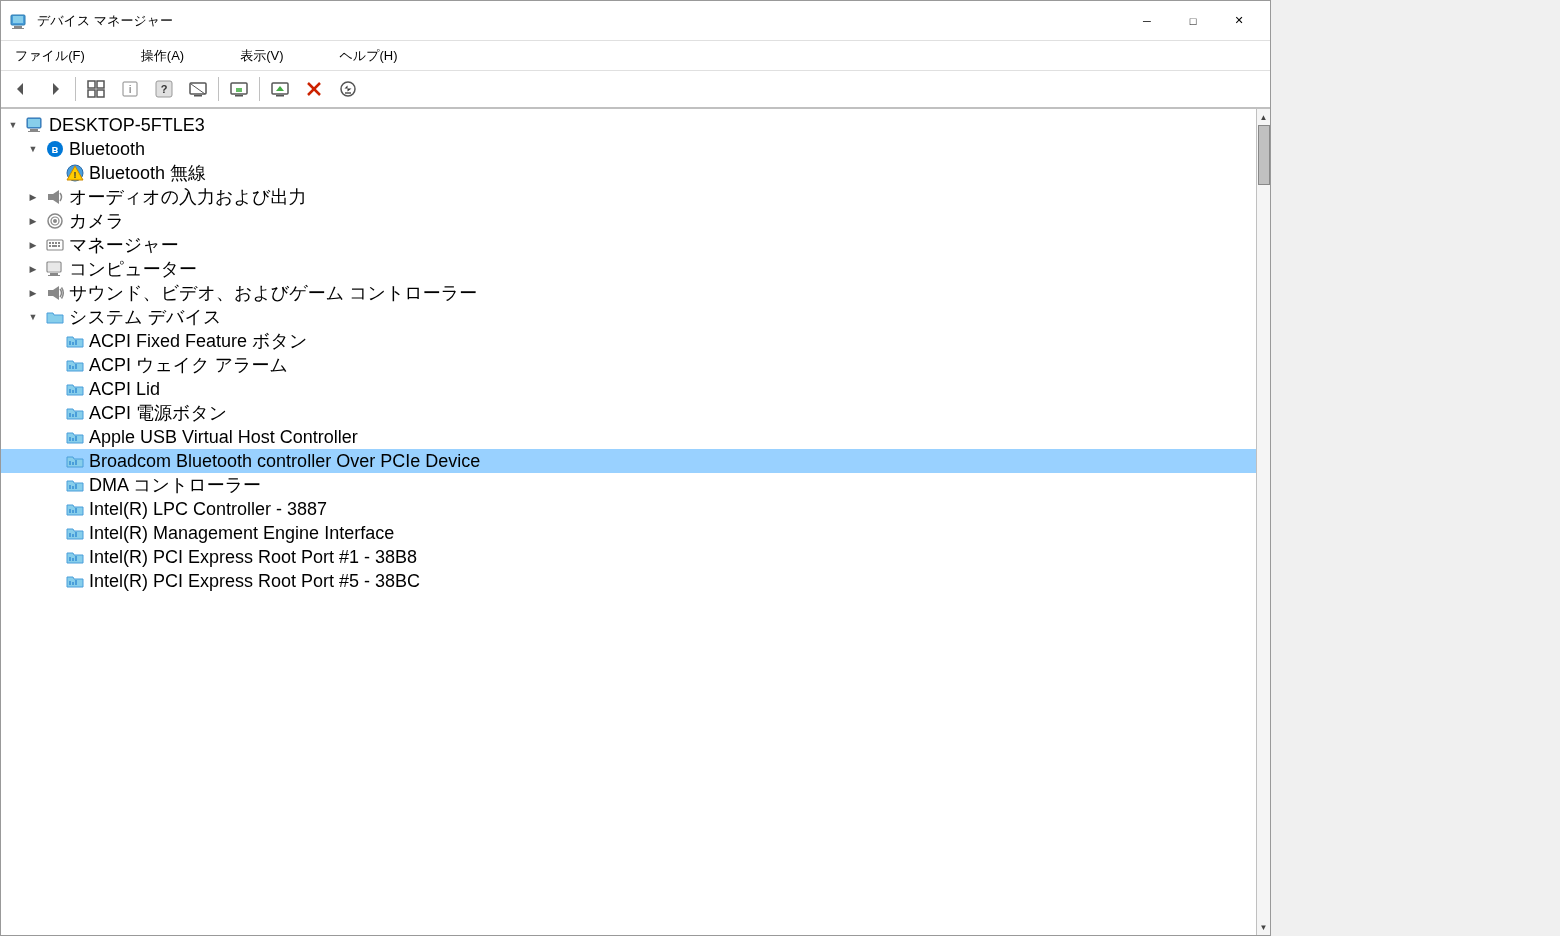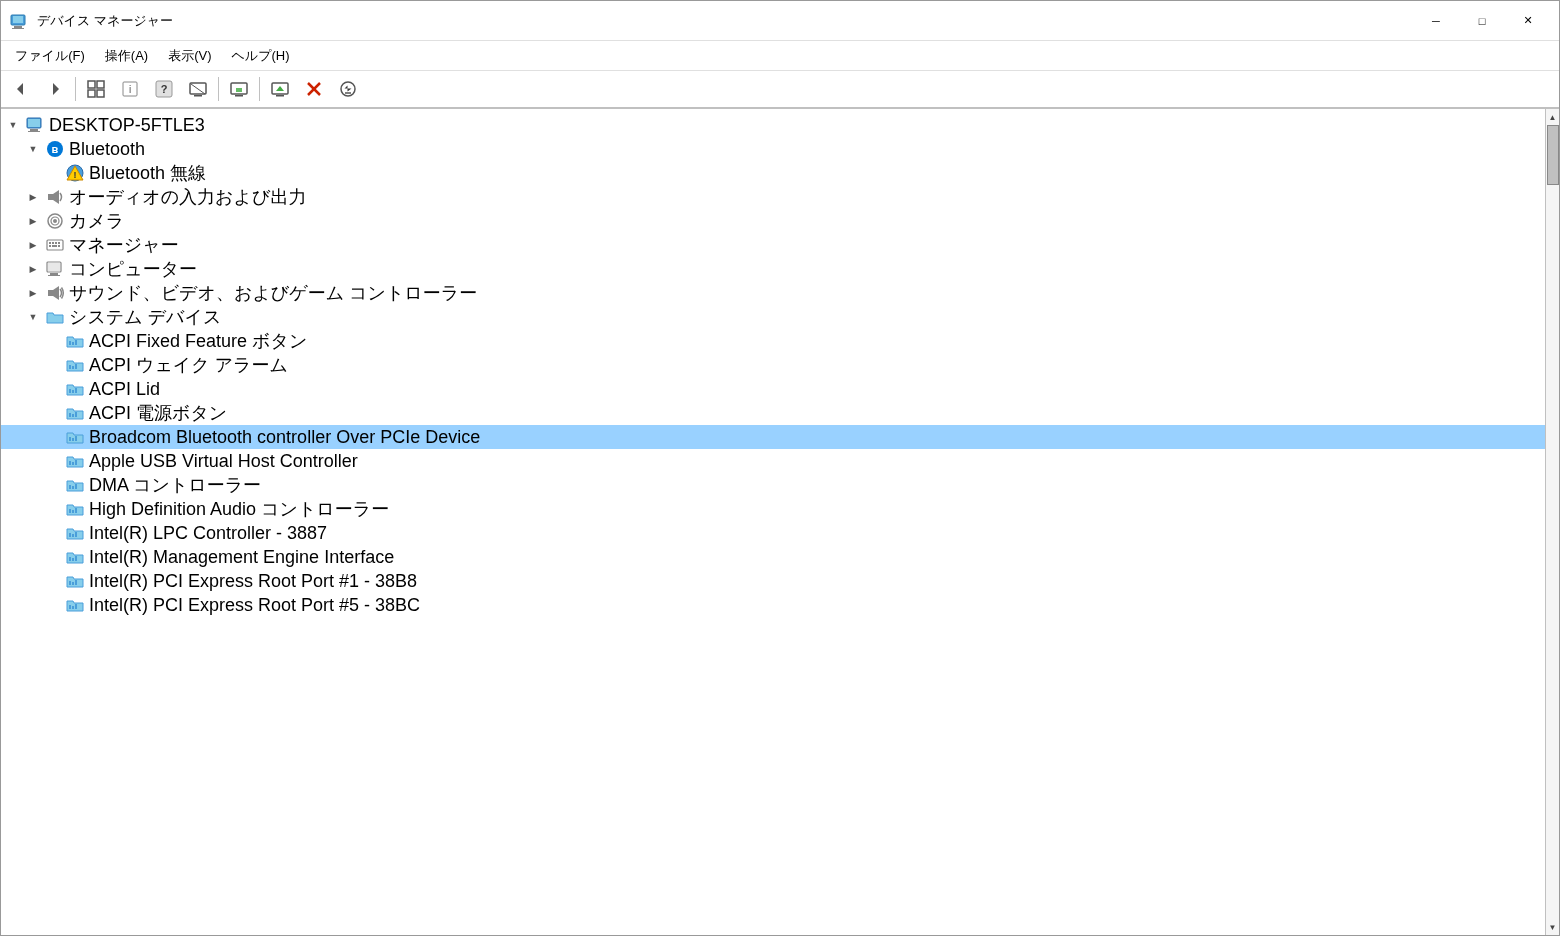--- a/index.html
+++ b/index.html
@@ -7,21 +7,21 @@
       font-family: "Segoe UI", "Yu Gothic UI", "Meiryo", sans-serif;
       font-size: 13px;
       background: #f0f0f0;
       width: 1560px;
       height: 936px;
       overflow: hidden;
     }
 
     
     .window {
-      width: 1560px;
+      width: 1271px;
       height: 936px;
       background: #ffffff;
       border: 1px solid #999;
       display: flex;
       flex-direction: column;
     }
 
     
     .title-bar {
       background: #ffffff;
@@ -60,20 +60,21 @@
     }
 
     
     .menu-bar {
       height: 30px;
       display: flex;
       align-items: center;
       padding: 0 4px;
       border-bottom: 1px solid #e0e0e0;
       flex-shrink: 0;
+      gap: 36px;
     }
     .menu-item {
       padding: 4px 10px;
       cursor: pointer;
       font-size: 13px;
     }
 
     
     .toolbar {
       height: 38px;
@@ -469,20 +470,33 @@
           <svg width="18" height="18" viewBox="0 0 18 18">
             <path d="M1,5 L1,15 L17,15 L17,7 L8,7 L7,5 Z" fill="#87CEEB" stroke="#4a9eda" stroke-width="1"></path>
             <rect x="3" y="9" width="2" height="4" fill="#4a9eda"></rect>
             <rect x="6" y="10" width="2" height="3" fill="#4a9eda"></rect>
             <rect x="9" y="8" width="2" height="5" fill="#4a9eda"></rect>
           </svg>
         </div>
         <span class="item-label">ACPI 電源ボタン</span>
       </div>
 
+      <div class="tree-item indent-2">
+        <div class="expand-placeholder"></div>
+        <div class="item-icon">
+          <svg width="18" height="18" viewBox="0 0 18 18">
+            <path d="M1,5 L1,15 L17,15 L17,7 L8,7 L7,5 Z" fill="#87CEEB" stroke="#4a9eda" stroke-width="1"></path>
+            <rect x="3" y="9" width="2" height="4" fill="#4a9eda"></rect>
+            <rect x="6" y="10" width="2" height="3" fill="#4a9eda"></rect>
+            <rect x="9" y="8" width="2" height="5" fill="#4a9eda"></rect>
+          </svg>
+        </div>
+        <span class="item-label">Apple USB Virtual Host Controller</span>
+      </div>
+
       <div class="tree-item indent-2 selected">
         <div class="expand-placeholder"></div>
         <div class="item-icon">
           <svg width="18" height="18" viewBox="0 0 18 18">
             <path d="M1,5 L1,15 L17,15 L17,7 L8,7 L7,5 Z" fill="#87CEEB" stroke="#4a9eda" stroke-width="1"></path>
             <rect x="3" y="9" width="2" height="4" fill="#4a9eda"></rect>
             <rect x="6" y="10" width="2" height="3" fill="#4a9eda"></rect>
             <rect x="9" y="8" width="2" height="5" fill="#4a9eda"></rect>
           </svg>
         </div>
@@ -492,48 +506,23 @@
       <div class="tree-item indent-2">
         <div class="expand-placeholder"></div>
         <div class="item-icon">
           <svg width="18" height="18" viewBox="0 0 18 18">
             <path d="M1,5 L1,15 L17,15 L17,7 L8,7 L7,5 Z" fill="#87CEEB" stroke="#4a9eda" stroke-width="1"></path>
             <rect x="3" y="9" width="2" height="4" fill="#4a9eda"></rect>
             <rect x="6" y="10" width="2" height="3" fill="#4a9eda"></rect>
             <rect x="9" y="8" width="2" height="5" fill="#4a9eda"></rect>
           </svg>
         </div>
-        <span class="item-label">Apple USB Virtual Host Controller</span>
-      </div>
-
-      <div class="tree-item indent-2">
-        <div class="expand-placeholder"></div>
-        <div class="item-icon">
-          <svg width="18" height="18" viewBox="0 0 18 18">
-            <path d="M1,5 L1,15 L17,15 L17,7 L8,7 L7,5 Z" fill="#87CEEB" stroke="#4a9eda" stroke-width="1"></path>
-            <rect x="3" y="9" width="2" height="4" fill="#4a9eda"></rect>
-            <rect x="6" y="10" width="2" height="3" fill="#4a9eda"></rect>
-            <rect x="9" y="8" width="2" height="5" fill="#4a9eda"></rect>
-          </svg>
-        </div>
         <span class="item-label">DMA コントローラー</span>
       </div>
 
-      <div class="tree-item indent-2">
-        <div class="expand-placeholder"></div>
-        <div class="item-icon">
-          <svg width="18" height="18" viewBox="0 0 18 18">
-            <path d="M1,5 L1,15 L17,15 L17,7 L8,7 L7,5 Z" fill="#87CEEB" stroke="#4a9eda" stroke-width="1"></path>
-            <rect x="3" y="9" width="2" height="4" fill="#4a9eda"></rect>
-            <rect x="6" y="10" width="2" height="3" fill="#4a9eda"></rect>
-            <rect x="9" y="8" width="2" height="5" fill="#4a9eda"></rect>
-          </svg>
-        </div>
-        <span class="item-label">High Definition Audio コントローラー</span>
-      </div>
 
       <div class="tree-item indent-2">
         <div class="expand-placeholder"></div>
         <div class="item-icon">
           <svg width="18" height="18" viewBox="0 0 18 18">
             <path d="M1,5 L1,15 L17,15 L17,7 L8,7 L7,5 Z" fill="#87CEEB" stroke="#4a9eda" stroke-width="1"></path>
             <rect x="3" y="9" width="2" height="4" fill="#4a9eda"></rect>
             <rect x="6" y="10" width="2" height="3" fill="#4a9eda"></rect>
             <rect x="9" y="8" width="2" height="5" fill="#4a9eda"></rect>
           </svg>

